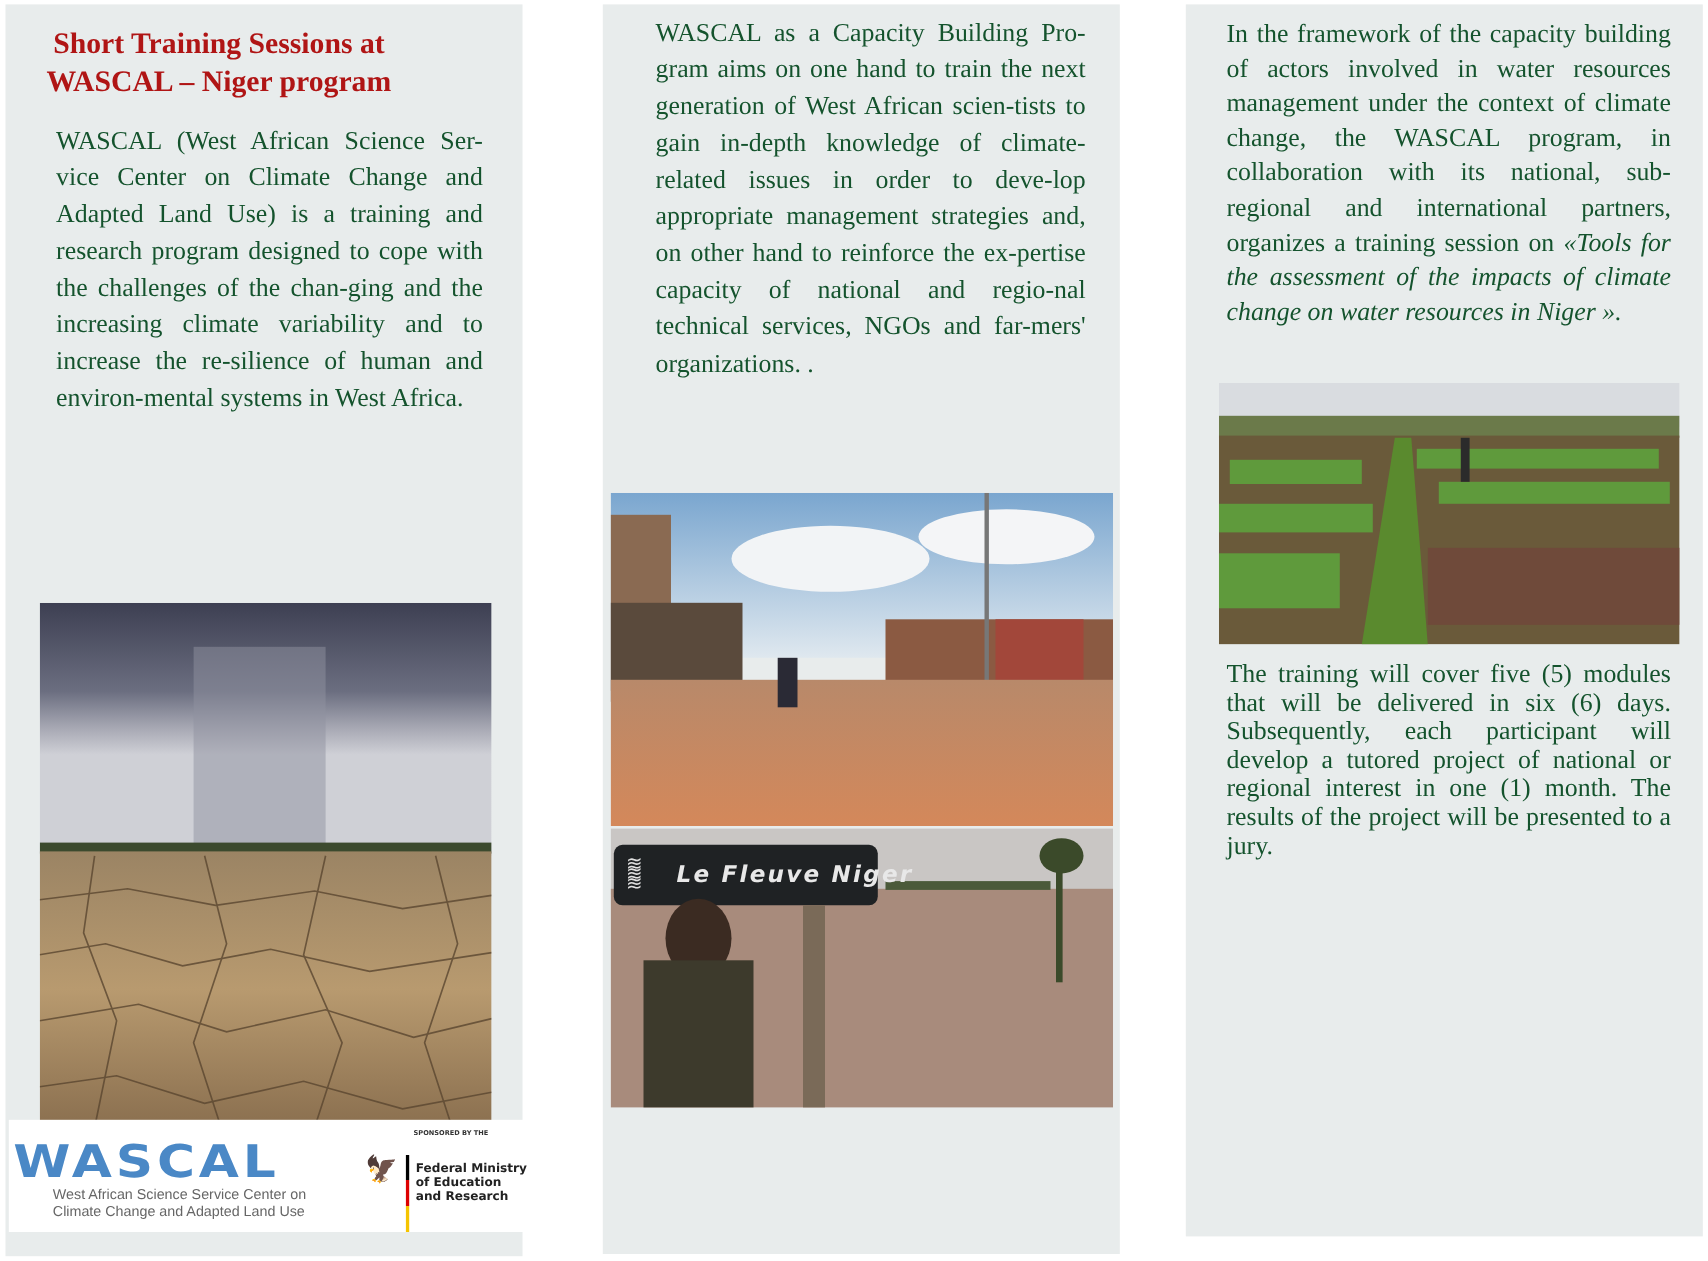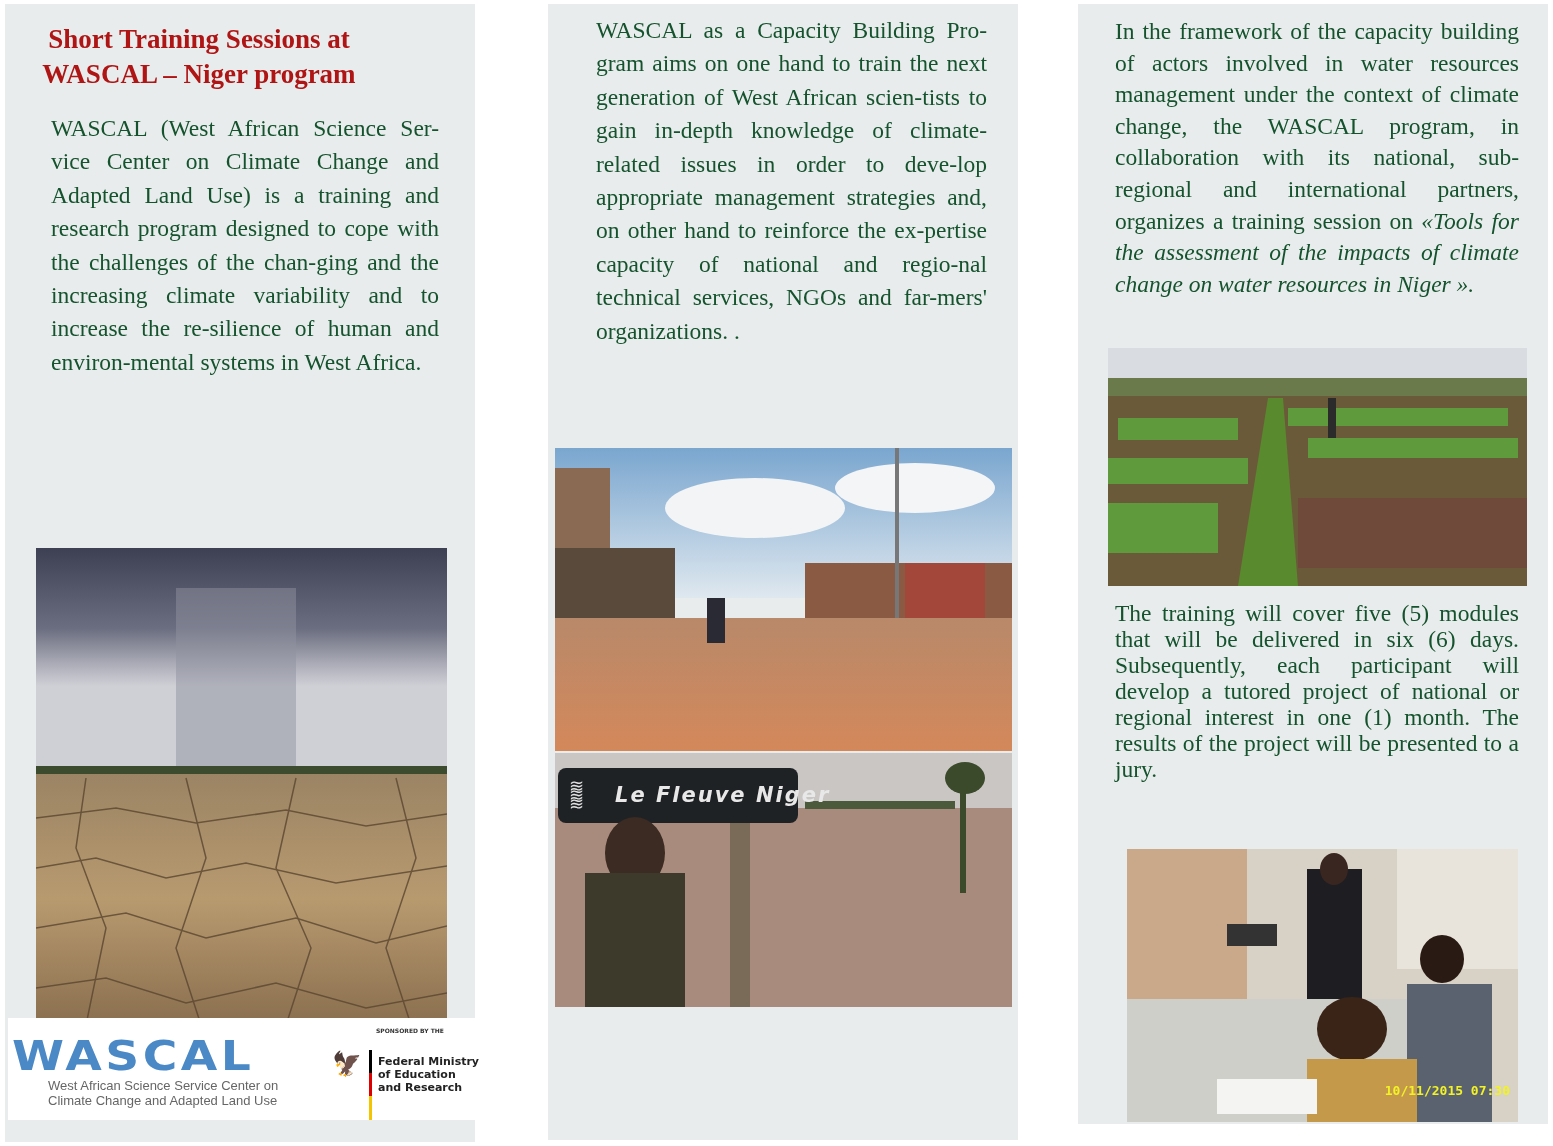--- a/index.html
+++ b/index.html
@@ -157,30 +157,13 @@
         <rect x="200" y="90" width="210" height="20"></rect>
         <rect x="190" y="150" width="229" height="70" fill="#6f4a3a"></rect>
       </g>
       <path d="M130 238 L160 50 L175 50 L190 238 Z" fill="#5a8a2e"></path>
       <rect x="220" y="50" width="8" height="40" fill="#2b2b2b"></rect>
     </svg>
   </div>
 
   <div class="body-text t2">The training will cover five (5) modules that will be delivered in six (6) days. Subsequently, each participant will develop a tutored project of national or regional interest in one (1) month. The results of the project will be presented to a jury.</div>
 
-  <div class="photo" id="meeting">
-    <svg viewBox="0 0 391 273" preserveAspectRatio="none">
-      <rect width="391" height="273" fill="#d8d2c6"></rect>
-      <rect x="0" y="0" width="120" height="160" fill="#c9a98a"></rect>
-      <rect x="270" y="0" width="121" height="120" fill="#e8e4dc"></rect>
-      <rect x="0" y="150" width="320" height="123" fill="#cfcfc9"></rect>
-      <rect x="180" y="20" width="55" height="130" fill="#1e1e22"></rect>
-      <ellipse cx="207" cy="20" rx="14" ry="16" fill="#3a2620"></ellipse>
-      <rect x="100" y="75" width="50" height="22" fill="#333"></rect>
-      <ellipse cx="315" cy="110" rx="22" ry="24" fill="#2a1a14"></ellipse>
-      <rect x="280" y="135" width="85" height="138" fill="#59626e"></rect>
-      <ellipse cx="225" cy="180" rx="35" ry="32" fill="#3a2418"></ellipse>
-      <rect x="180" y="210" width="110" height="63" fill="#c49a4a"></rect>
-      <rect x="90" y="230" width="100" height="35" fill="#f4f4f2"></rect>
-    </svg>
-    <div class="stamp">10/11/2015 07:30</div>
-  </div>
 </div>
 
 </body></html>

